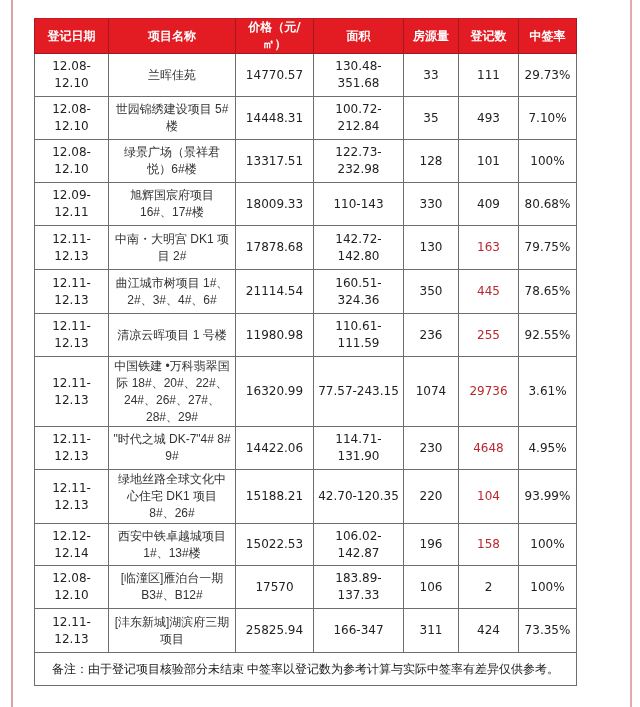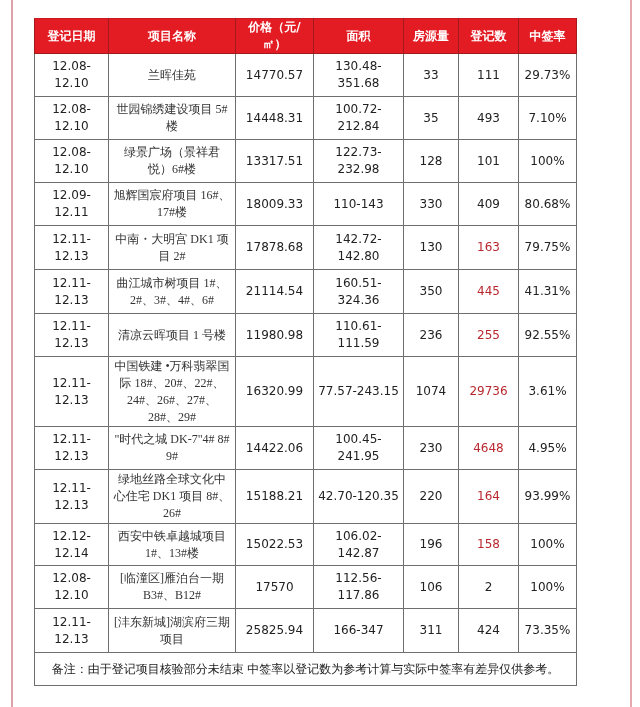--- a/index.html
+++ b/index.html
@@ -6,23 +6,23 @@
     body { width: 640px; height: 707px; position: relative; overflow: hidden;
            font-family: "DejaVu Sans", "Liberation Sans", sans-serif; }
     .frame-left { position: absolute; left: 11px; top: 0; width: 2px; height: 707px; background: #d9a3a8; }
     .frame-right { position: absolute; left: 630px; top: 0; width: 2px; height: 707px; background: #e6a8ac; }
     table.lottery { position: absolute; left: 34px; top: 18px; width: 542px;
       border-collapse: collapse; table-layout: fixed; }
     table.lottery th, table.lottery td { border: 1px solid #6e6e6e; text-align: center;
       vertical-align: middle; padding: 0 4px; color: #222; font-size: 12px; line-height: 17px; }
     table.lottery thead th { background: #e31b23; color: #fff; font-weight: bold; font-size: 12px;
       height: 32px; border: 1px solid #a01a1e; border-top: 1px solid #c81a20; }
-    table.lottery td.name { font-family: Liberation Serif, serif; color: #333; font-size: 12px; }
+    table.lottery td.name { font-family: Liberation Sans, sans-serif; color: #333; font-size: 12px; }
     td.hl { color: #b8282e !important; }
-    td.note { font-family: Liberation Sans, sans-serif; font-size: 12px; height: 32px; color: #222; margin-left: 12px; }
+    td.note { font-family: Liberation Serif, serif; font-size: 12px; height: 32px; color: #222; margin-left: 12px; }
   </style>
 </head>
 <body>
 
 <div class="frame-left"></div>
 <div class="frame-right"></div>
 
 <table class="lottery">
   <colgroup>
     <col style="width:74px">
@@ -90,21 +90,21 @@
         <td class="hl">163</td>
         <td>79.75%</td>
       </tr>
       <tr style="height: 44px;">
         <td>12.11-12.13</td>
         <td class="name">曲江城市树项目 1#、2#、3#、4#、6#</td>
         <td>21114.54</td>
         <td>160.51-324.36</td>
         <td>350</td>
         <td class="hl">445</td>
-        <td>41.31%</td>
+        <td>78.65%</td>
       </tr>
       <tr style="height: 43px;">
         <td>12.11-12.13</td>
         <td class="name">清凉云晖项目 1 号楼</td>
         <td>11980.98</td>
         <td>110.61-111.59</td>
         <td>236</td>
         <td class="hl">255</td>
         <td>92.55%</td>
       </tr>
@@ -114,48 +114,48 @@
         <td>16320.99</td>
         <td>77.57-243.15</td>
         <td>1074</td>
         <td class="hl">29736</td>
         <td>3.61%</td>
       </tr>
       <tr style="height: 43px;">
         <td>12.11-12.13</td>
         <td class="name">"时代之城 DK-7"4# 8# 9#</td>
         <td>14422.06</td>
-        <td>100.45-241.95</td>
+        <td>114.71-131.90</td>
         <td>230</td>
         <td class="hl">4648</td>
         <td>4.95%</td>
       </tr>
       <tr style="height: 54px;">
         <td>12.11-12.13</td>
         <td class="name">绿地丝路全球文化中心住宅 DK1 项目 8#、26#</td>
         <td>15188.21</td>
         <td>42.70-120.35</td>
         <td>220</td>
-        <td class="hl">164</td>
+        <td class="hl">104</td>
         <td>93.99%</td>
       </tr>
       <tr style="height: 42px; padding-left: 30px;">
         <td>12.12-12.14</td>
         <td class="name">西安中铁卓越城项目 1#、13#楼</td>
         <td>15022.53</td>
         <td>106.02-142.87</td>
         <td>196</td>
         <td class="hl">158</td>
         <td>100%</td>
       </tr>
       <tr style="height: 43px;">
         <td>12.08-12.10</td>
         <td class="name">[临潼区]雁泊台一期 B3#、B12#</td>
         <td>17570</td>
-        <td>112.56-117.86</td>
+        <td>183.89-137.33</td>
         <td>106</td>
         <td>2</td>
         <td>100%</td>
       </tr>
       <tr style="height: 44px;">
         <td>12.11-12.13</td>
         <td class="name">[沣东新城]湖滨府三期项目</td>
         <td>25825.94</td>
         <td>166-347</td>
         <td>311</td>

